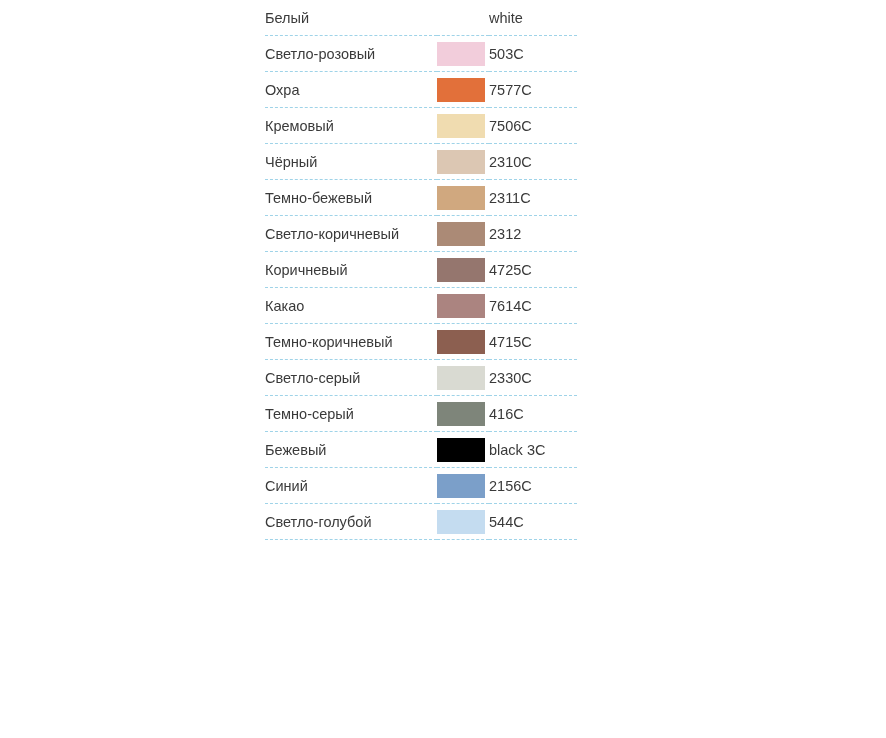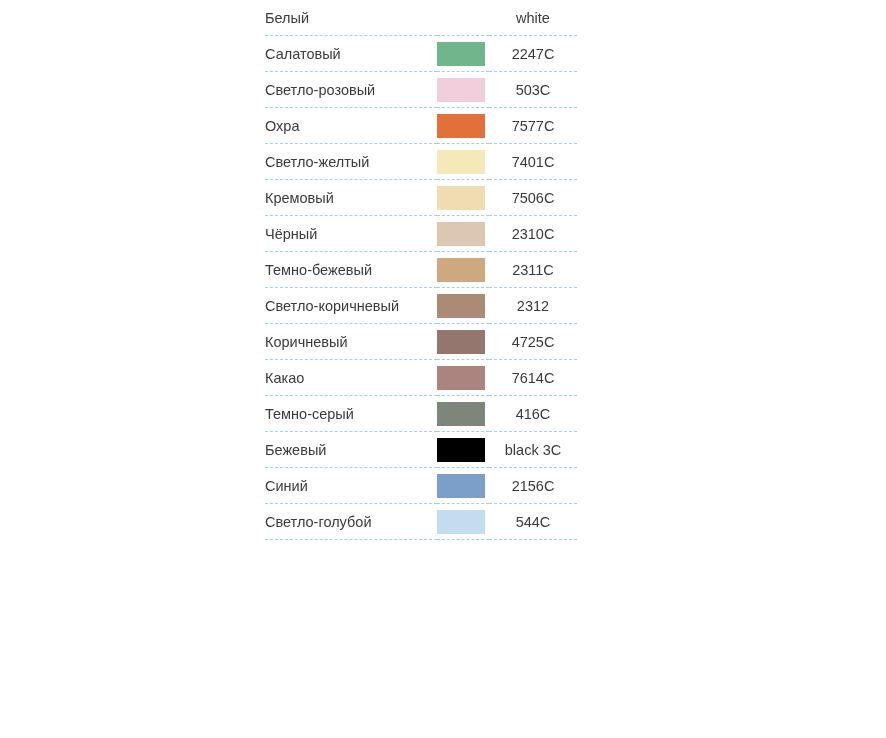--- a/index.html
+++ b/index.html
@@ -49,21 +49,20 @@
     width: 52px;
     padding: 0;
   }
 
   .col-code {
     width: 88px;
     font-size: 14.5px;
     color: #3a3a3a;
     padding-left: 2px;
     white-space: nowrap;
-    text-align: center;
   }
 
   .swatch {
     width: 48px;
     height: 24px;
     display: block;
     margin: 0;
   }
 
   .swatch.empty {
@@ -77,46 +76,32 @@
   <table class="color-table">
     <tbody>
         <tr>
           <td class="col-name">Белый</td>
           <td class="col-swatch">
             <span class="swatch empty"></span>
           </td>
           <td class="col-code">white</td>
         </tr>
         <tr>
-          <td class="col-name">Салатовый</td>
-          <td class="col-swatch">
-            <span class="swatch" style="background: rgb(111, 182, 140);"></span>
-          </td>
-          <td class="col-code">2247C</td>
-        </tr>
-        <tr>
           <td class="col-name">Светло-розовый</td>
           <td class="col-swatch">
             <span class="swatch" style="background: rgb(242, 205, 219);"></span>
           </td>
           <td class="col-code">503C</td>
         </tr>
         <tr>
           <td class="col-name">Охра</td>
           <td class="col-swatch">
             <span class="swatch" style="background: rgb(226, 112, 58);"></span>
           </td>
           <td class="col-code">7577C</td>
-        </tr>
-        <tr>
-          <td class="col-name">Светло-желтый</td>
-          <td class="col-swatch">
-            <span class="swatch" style="background: rgb(245, 233, 185);"></span>
-          </td>
-          <td class="col-code">7401C</td>
         </tr>
         <tr>
           <td class="col-name">Кремовый</td>
           <td class="col-swatch">
             <span class="swatch" style="background: rgb(240, 220, 176);"></span>
           </td>
           <td class="col-code">7506C</td>
         </tr>
         <tr>
           <td class="col-name">Чёрный</td>
@@ -147,20 +132,34 @@
           <td class="col-code">4725C</td>
         </tr>
         <tr>
           <td class="col-name">Какао</td>
           <td class="col-swatch">
             <span class="swatch" style="background: rgb(171, 132, 128);"></span>
           </td>
           <td class="col-code">7614C</td>
         </tr>
         <tr>
+          <td class="col-name">Темно-коричневый</td>
+          <td class="col-swatch">
+            <span class="swatch" style="background: rgb(140, 95, 80);"></span>
+          </td>
+          <td class="col-code">4715C</td>
+        </tr>
+        <tr>
+          <td class="col-name">Светло-серый</td>
+          <td class="col-swatch">
+            <span class="swatch" style="background: rgb(217, 218, 210);"></span>
+          </td>
+          <td class="col-code">2330C</td>
+        </tr>
+        <tr>
           <td class="col-name">Темно-серый</td>
           <td class="col-swatch">
             <span class="swatch" style="background: rgb(126, 133, 122);"></span>
           </td>
           <td class="col-code">416C</td>
         </tr>
         <tr>
           <td class="col-name">Бежевый</td>
           <td class="col-swatch">
             <span class="swatch" style="background: rgb(0, 0, 0);"></span>

